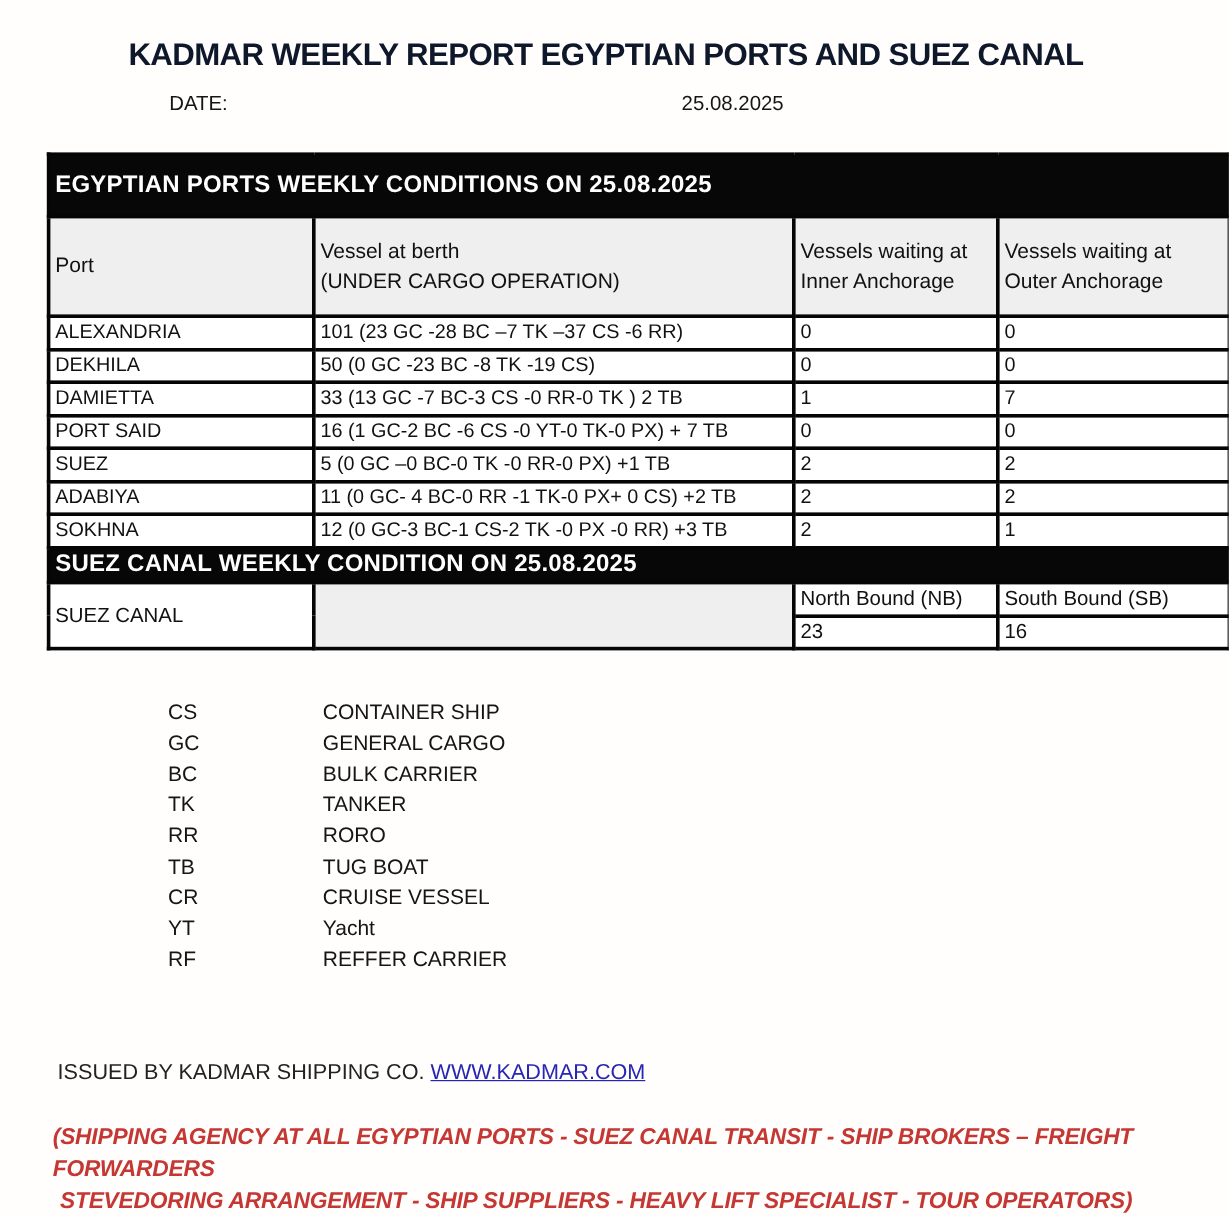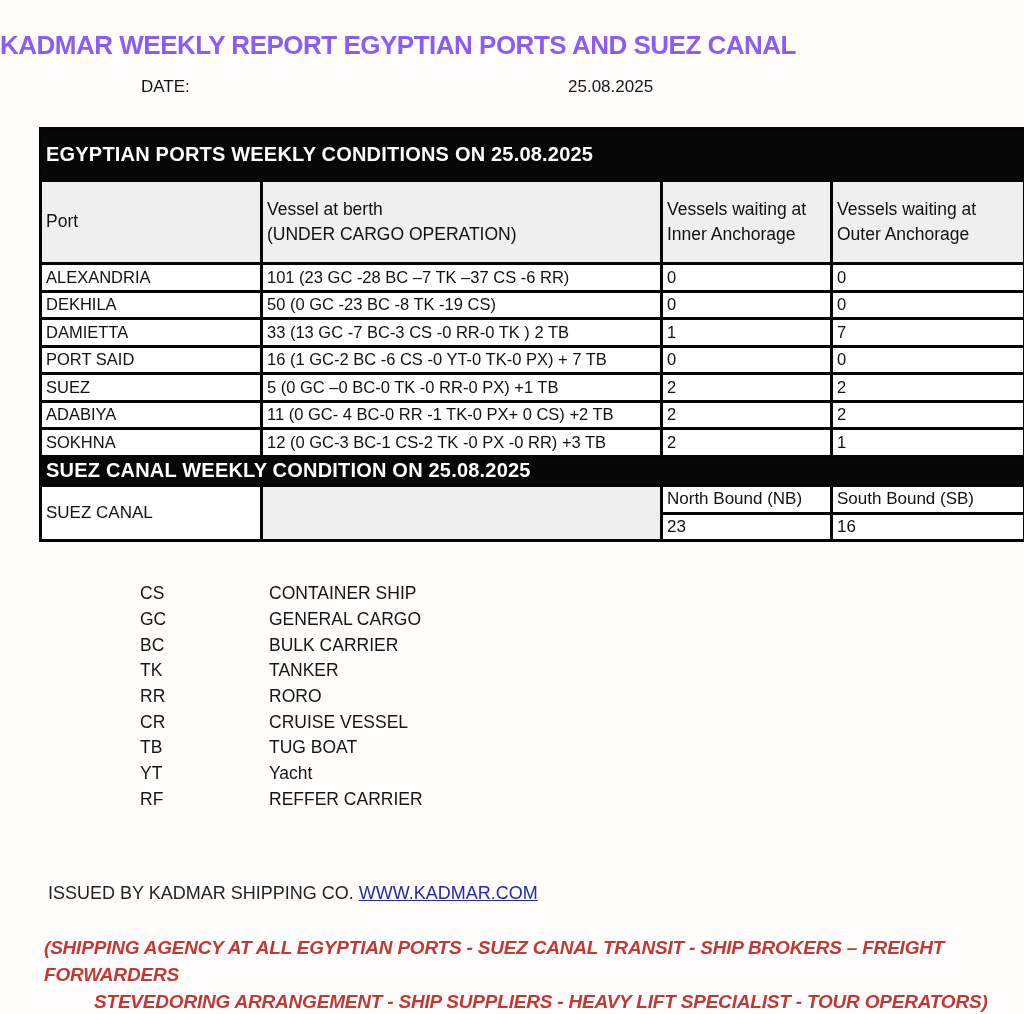--- a/index.html
+++ b/index.html
@@ -9,25 +9,25 @@
     height: 1014px;
     background: #fffefd;
     font-family: "Liberation Sans", sans-serif;
     color: #151515;
     overflow: hidden;
   }
 
   .main-title {
     position: absolute;
     top: 30px; left: 0; width: 1010px;
-    text-align: left;
+    text-align: center;
     font-size: 26px;
     font-weight: 700;
     letter-spacing: -0.5px;
-    color: #8b5cf6;
+    color: #0f172a;
   }
 
   .date-row { position: absolute; top: 77px; left: 0; width: 100%; font-size: 17px; }
   .date-label { position: absolute; left: 141px; top: 0; text-align: center; }
   .date-value { position: absolute; left: 568px; top: 0; }
 
   table.ports {
     position: absolute;
     left: 39px; top: 127px;
     width: 984px;
@@ -89,21 +89,21 @@
   .red-disclaimer {
     position: absolute;
     left: 44px; top: 934px;
     font-size: 19px;
     font-style: italic;
     font-weight: 600;
     color: #c53733;
     line-height: 27px;
     letter-spacing: -0.2px;
   }
-  .red-line2 { padding-left: 6px; margin-left: 44px; }
+  .red-line2 { padding-left: 6px; }
 </style>
 </head>
 <body>
 
 <div class="page">
 
   <div class="main-title">KADMAR WEEKLY REPORT EGYPTIAN PORTS AND SUEZ CANAL</div>
 
   <div class="date-row">
     <span class="date-label">DATE:</span>
@@ -224,27 +224,27 @@
     <span class="legend-code">TK</span>
     <span class="legend-label">TANKER</span>
   </div>
 
   <div class="legend-row">
     <span class="legend-code">RR</span>
     <span class="legend-label">RORO</span>
   </div>
 
   <div class="legend-row">
+    <span class="legend-code">TB</span>
+    <span class="legend-label">TUG BOAT</span>
+  </div>
+
+  <div class="legend-row">
     <span class="legend-code">CR</span>
     <span class="legend-label">CRUISE VESSEL</span>
-  </div>
-
-  <div class="legend-row">
-    <span class="legend-code">TB</span>
-    <span class="legend-label">TUG BOAT</span>
   </div>
 
 
   <div class="legend-row">
     <span class="legend-code">YT</span>
     <span class="legend-label">Yacht</span>
   </div>
 
   <div class="legend-row">
     <span class="legend-code">RF</span>

